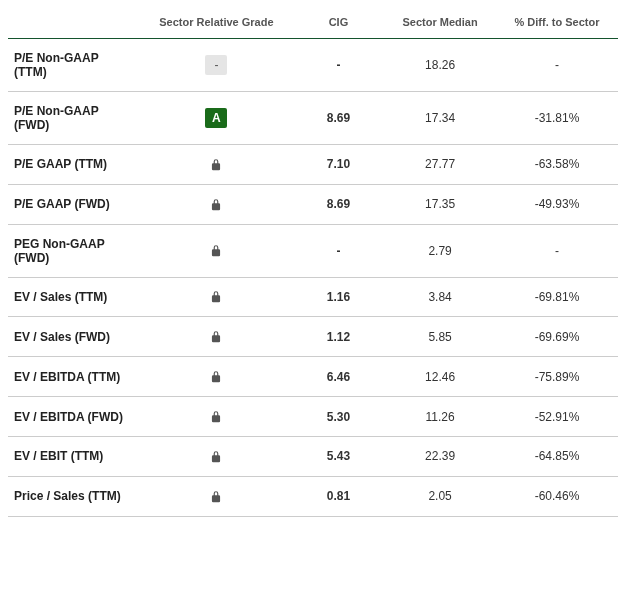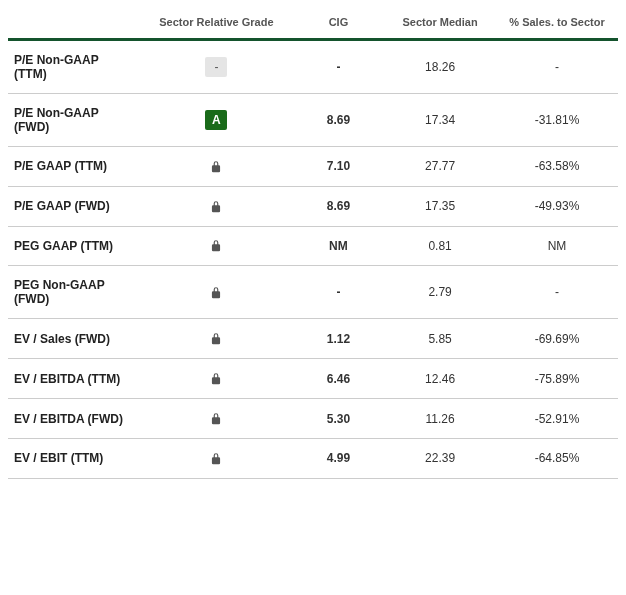--- a/index.html
+++ b/index.html
@@ -16,21 +16,21 @@
     width: 100%;
     border-collapse: collapse;
     table-layout: fixed;
   }
   thead th {
     font-weight: bold;
     color: #555;
     font-size: 11px;
     padding: 8px 6px 10px 6px;
     text-align: center;
-    border-bottom: 3px solid #14532d;
+    border-bottom: 1px solid #14532d;
     vertical-align: bottom;
   }
   thead th:first-child { text-align: left; }
   tbody td {
     padding: 12px 6px;
     border-bottom: 1px solid #ccc;
     text-align: center;
     vertical-align: middle;
     font-size: 12px;
   }
@@ -90,21 +90,21 @@
     <col class="col-cig">
     <col class="col-median">
     <col class="col-diff">
   </colgroup>
   <thead>
     <tr>
       <th></th>
       <th>Sector Relative Grade</th>
       <th>CIG</th>
       <th>Sector Median</th>
-      <th>% Sales. to Sector</th>
+      <th>% Diff. to Sector</th>
     </tr>
   </thead>
   <tbody id="tbody">
       <tr>
         <td>P/E Non-GAAP (TTM)</td>
         <td><span class="grade-dash">-</span></td>
         <td class="cig-val">-</td>
         <td>18.26</td>
         <td>-</td>
       </tr>
@@ -127,38 +127,38 @@
       <tr>
         <td>P/E GAAP (FWD)</td>
         <td><span class="lock"><svg viewBox="0 0 24 24" width="14" height="14">
               <path fill="#555" d="M12 2a4 4 0 0 0-4 4v3H7a2 2 0 0 0-2 2v8a2 2 0 0 0 2 2h10a2 2 0 0 0 2-2v-8a2 2 0 0 0-2-2h-1V6a4 4 0 0 0-4-4zm-2 4a2 2 0 1 1 4 0v3h-4V6z"></path>
             </svg></span></td>
         <td class="cig-val">8.69</td>
         <td>17.35</td>
         <td>-49.93%</td>
       </tr>
       <tr>
-        <td>PEG GAAP (TTM)</td>
-        <td><span class="lock"><svg viewBox="0 0 24 24" width="14" height="14">
-              <path fill="#555" d="M12 2a4 4 0 0 0-4 4v3H7a2 2 0 0 0-2 2v8a2 2 0 0 0 2 2h10a2 2 0 0 0 2-2v-8a2 2 0 0 0-2-2h-1V6a4 4 0 0 0-4-4zm-2 4a2 2 0 1 1 4 0v3h-4V6z"></path>
-            </svg></span></td>
-        <td class="cig-val">NM</td>
-        <td>0.81</td>
-        <td>NM</td>
-      </tr>
-      <tr>
         <td>PEG Non-GAAP (FWD)</td>
         <td><span class="lock"><svg viewBox="0 0 24 24" width="14" height="14">
               <path fill="#555" d="M12 2a4 4 0 0 0-4 4v3H7a2 2 0 0 0-2 2v8a2 2 0 0 0 2 2h10a2 2 0 0 0 2-2v-8a2 2 0 0 0-2-2h-1V6a4 4 0 0 0-4-4zm-2 4a2 2 0 1 1 4 0v3h-4V6z"></path>
             </svg></span></td>
         <td class="cig-val">-</td>
         <td>2.79</td>
         <td>-</td>
       </tr>
       <tr>
+        <td>EV / Sales (TTM)</td>
+        <td><span class="lock"><svg viewBox="0 0 24 24" width="14" height="14">
+              <path fill="#555" d="M12 2a4 4 0 0 0-4 4v3H7a2 2 0 0 0-2 2v8a2 2 0 0 0 2 2h10a2 2 0 0 0 2-2v-8a2 2 0 0 0-2-2h-1V6a4 4 0 0 0-4-4zm-2 4a2 2 0 1 1 4 0v3h-4V6z"></path>
+            </svg></span></td>
+        <td class="cig-val">1.16</td>
+        <td>3.84</td>
+        <td>-69.81%</td>
+      </tr>
+      <tr>
         <td>EV / Sales (FWD)</td>
         <td><span class="lock"><svg viewBox="0 0 24 24" width="14" height="14">
               <path fill="#555" d="M12 2a4 4 0 0 0-4 4v3H7a2 2 0 0 0-2 2v8a2 2 0 0 0 2 2h10a2 2 0 0 0 2-2v-8a2 2 0 0 0-2-2h-1V6a4 4 0 0 0-4-4zm-2 4a2 2 0 1 1 4 0v3h-4V6z"></path>
             </svg></span></td>
         <td class="cig-val">1.12</td>
         <td>5.85</td>
         <td>-69.69%</td>
       </tr>
       <tr>
         <td>EV / EBITDA (TTM)</td>
@@ -176,18 +176,27 @@
             </svg></span></td>
         <td class="cig-val">5.30</td>
         <td>11.26</td>
         <td>-52.91%</td>
       </tr>
       <tr>
         <td>EV / EBIT (TTM)</td>
         <td><span class="lock"><svg viewBox="0 0 24 24" width="14" height="14">
               <path fill="#555" d="M12 2a4 4 0 0 0-4 4v3H7a2 2 0 0 0-2 2v8a2 2 0 0 0 2 2h10a2 2 0 0 0 2-2v-8a2 2 0 0 0-2-2h-1V6a4 4 0 0 0-4-4zm-2 4a2 2 0 1 1 4 0v3h-4V6z"></path>
             </svg></span></td>
-        <td class="cig-val">4.99</td>
+        <td class="cig-val">5.43</td>
         <td>22.39</td>
         <td>-64.85%</td>
+      </tr>
+      <tr>
+        <td>Price / Sales (TTM)</td>
+        <td><span class="lock"><svg viewBox="0 0 24 24" width="14" height="14">
+              <path fill="#555" d="M12 2a4 4 0 0 0-4 4v3H7a2 2 0 0 0-2 2v8a2 2 0 0 0 2 2h10a2 2 0 0 0 2-2v-8a2 2 0 0 0-2-2h-1V6a4 4 0 0 0-4-4zm-2 4a2 2 0 1 1 4 0v3h-4V6z"></path>
+            </svg></span></td>
+        <td class="cig-val">0.81</td>
+        <td>2.05</td>
+        <td>-60.46%</td>
       </tr>
     </tbody>
 </table>
 
 </body></html>

